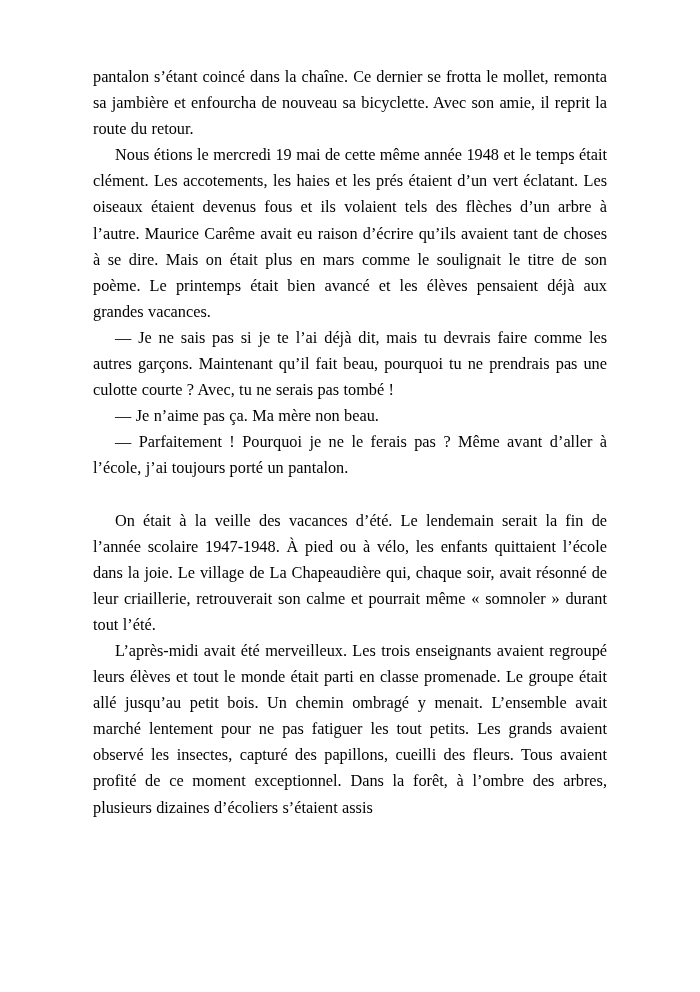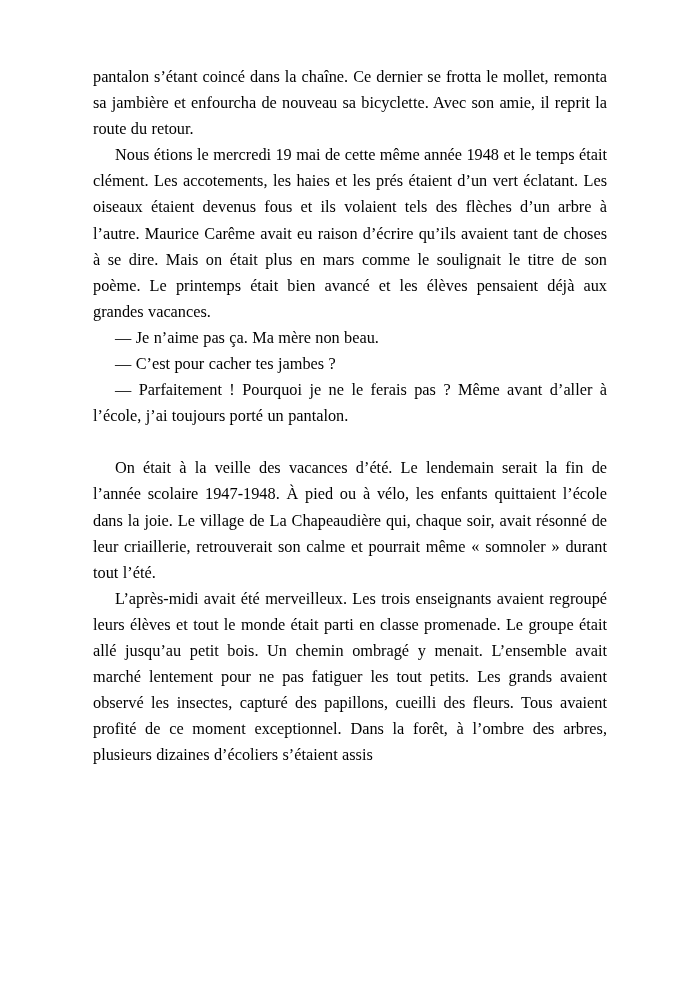--- a/index.html
+++ b/index.html
@@ -61,22 +61,22 @@
 </head>
 <body>
 
 <div class="page">
 
   <div class="text-column">
 
     <div>
       <p class="para no-indent">pantalon s’étant coincé dans la chaîne. Ce dernier se frotta le mollet, remonta sa jambière et enfourcha de nouveau sa bicyclette. Avec son amie, il reprit la route du retour.</p>
       <p class="para">Nous étions le mercredi 19 mai de cette même année 1948 et le temps était clément. Les accotements, les haies et les prés étaient d’un vert éclatant. Les oiseaux étaient devenus fous et ils volaient tels des flèches d’un arbre à l’autre. Maurice Carême avait eu raison d’écrire qu’ils avaient tant de choses à se dire. Mais on était plus en mars comme le soulignait le titre de son poème. Le printemps était bien avancé et les élèves pensaient déjà aux grandes vacances.</p>
+      <p class="para">— Je ne sais pas si je te l’ai déjà dit, mais tu devrais faire comme les autres garçons. Maintenant qu’il fait beau, pourquoi tu ne prendrais pas une culotte courte ? Avec, tu ne serais pas tombé !</p>
       <p class="para">— Je n’aime pas ça. Ma mère non beau.</p>
-      <p class="para">— C’est pour cacher tes jambes ?</p>
       <p class="para">— Parfaitement ! Pourquoi je ne le ferais pas ? Même avant d’aller à l’école, j’ai toujours porté un pantalon.</p>
     </div>
 
     <div class="section-gap"></div>
 
     <div>
       <p class="para">On était à la veille des vacances d’été. Le lendemain serait la fin de l’année scolaire 1947-1948. À pied ou à vélo, les enfants quittaient l’école dans la joie. Le village de La Chapeaudière qui, chaque soir, avait résonné de leur criaillerie, retrouverait son calme et pourrait même « somnoler » durant tout l’été.</p>
       <p class="para">L’après-midi avait été merveilleux. Les trois enseignants avaient regroupé leurs élèves et tout le monde était parti en classe promenade. Le groupe était allé jusqu’au petit bois. Un chemin ombragé y menait. L’ensemble avait marché lentement pour ne pas fatiguer les tout petits. Les grands avaient observé les insectes, capturé des papillons, cueilli des fleurs. Tous avaient profité de ce moment exceptionnel. Dans la forêt, à l’ombre des arbres, plusieurs dizaines d’écoliers s’étaient assis</p>
     </div>
 

